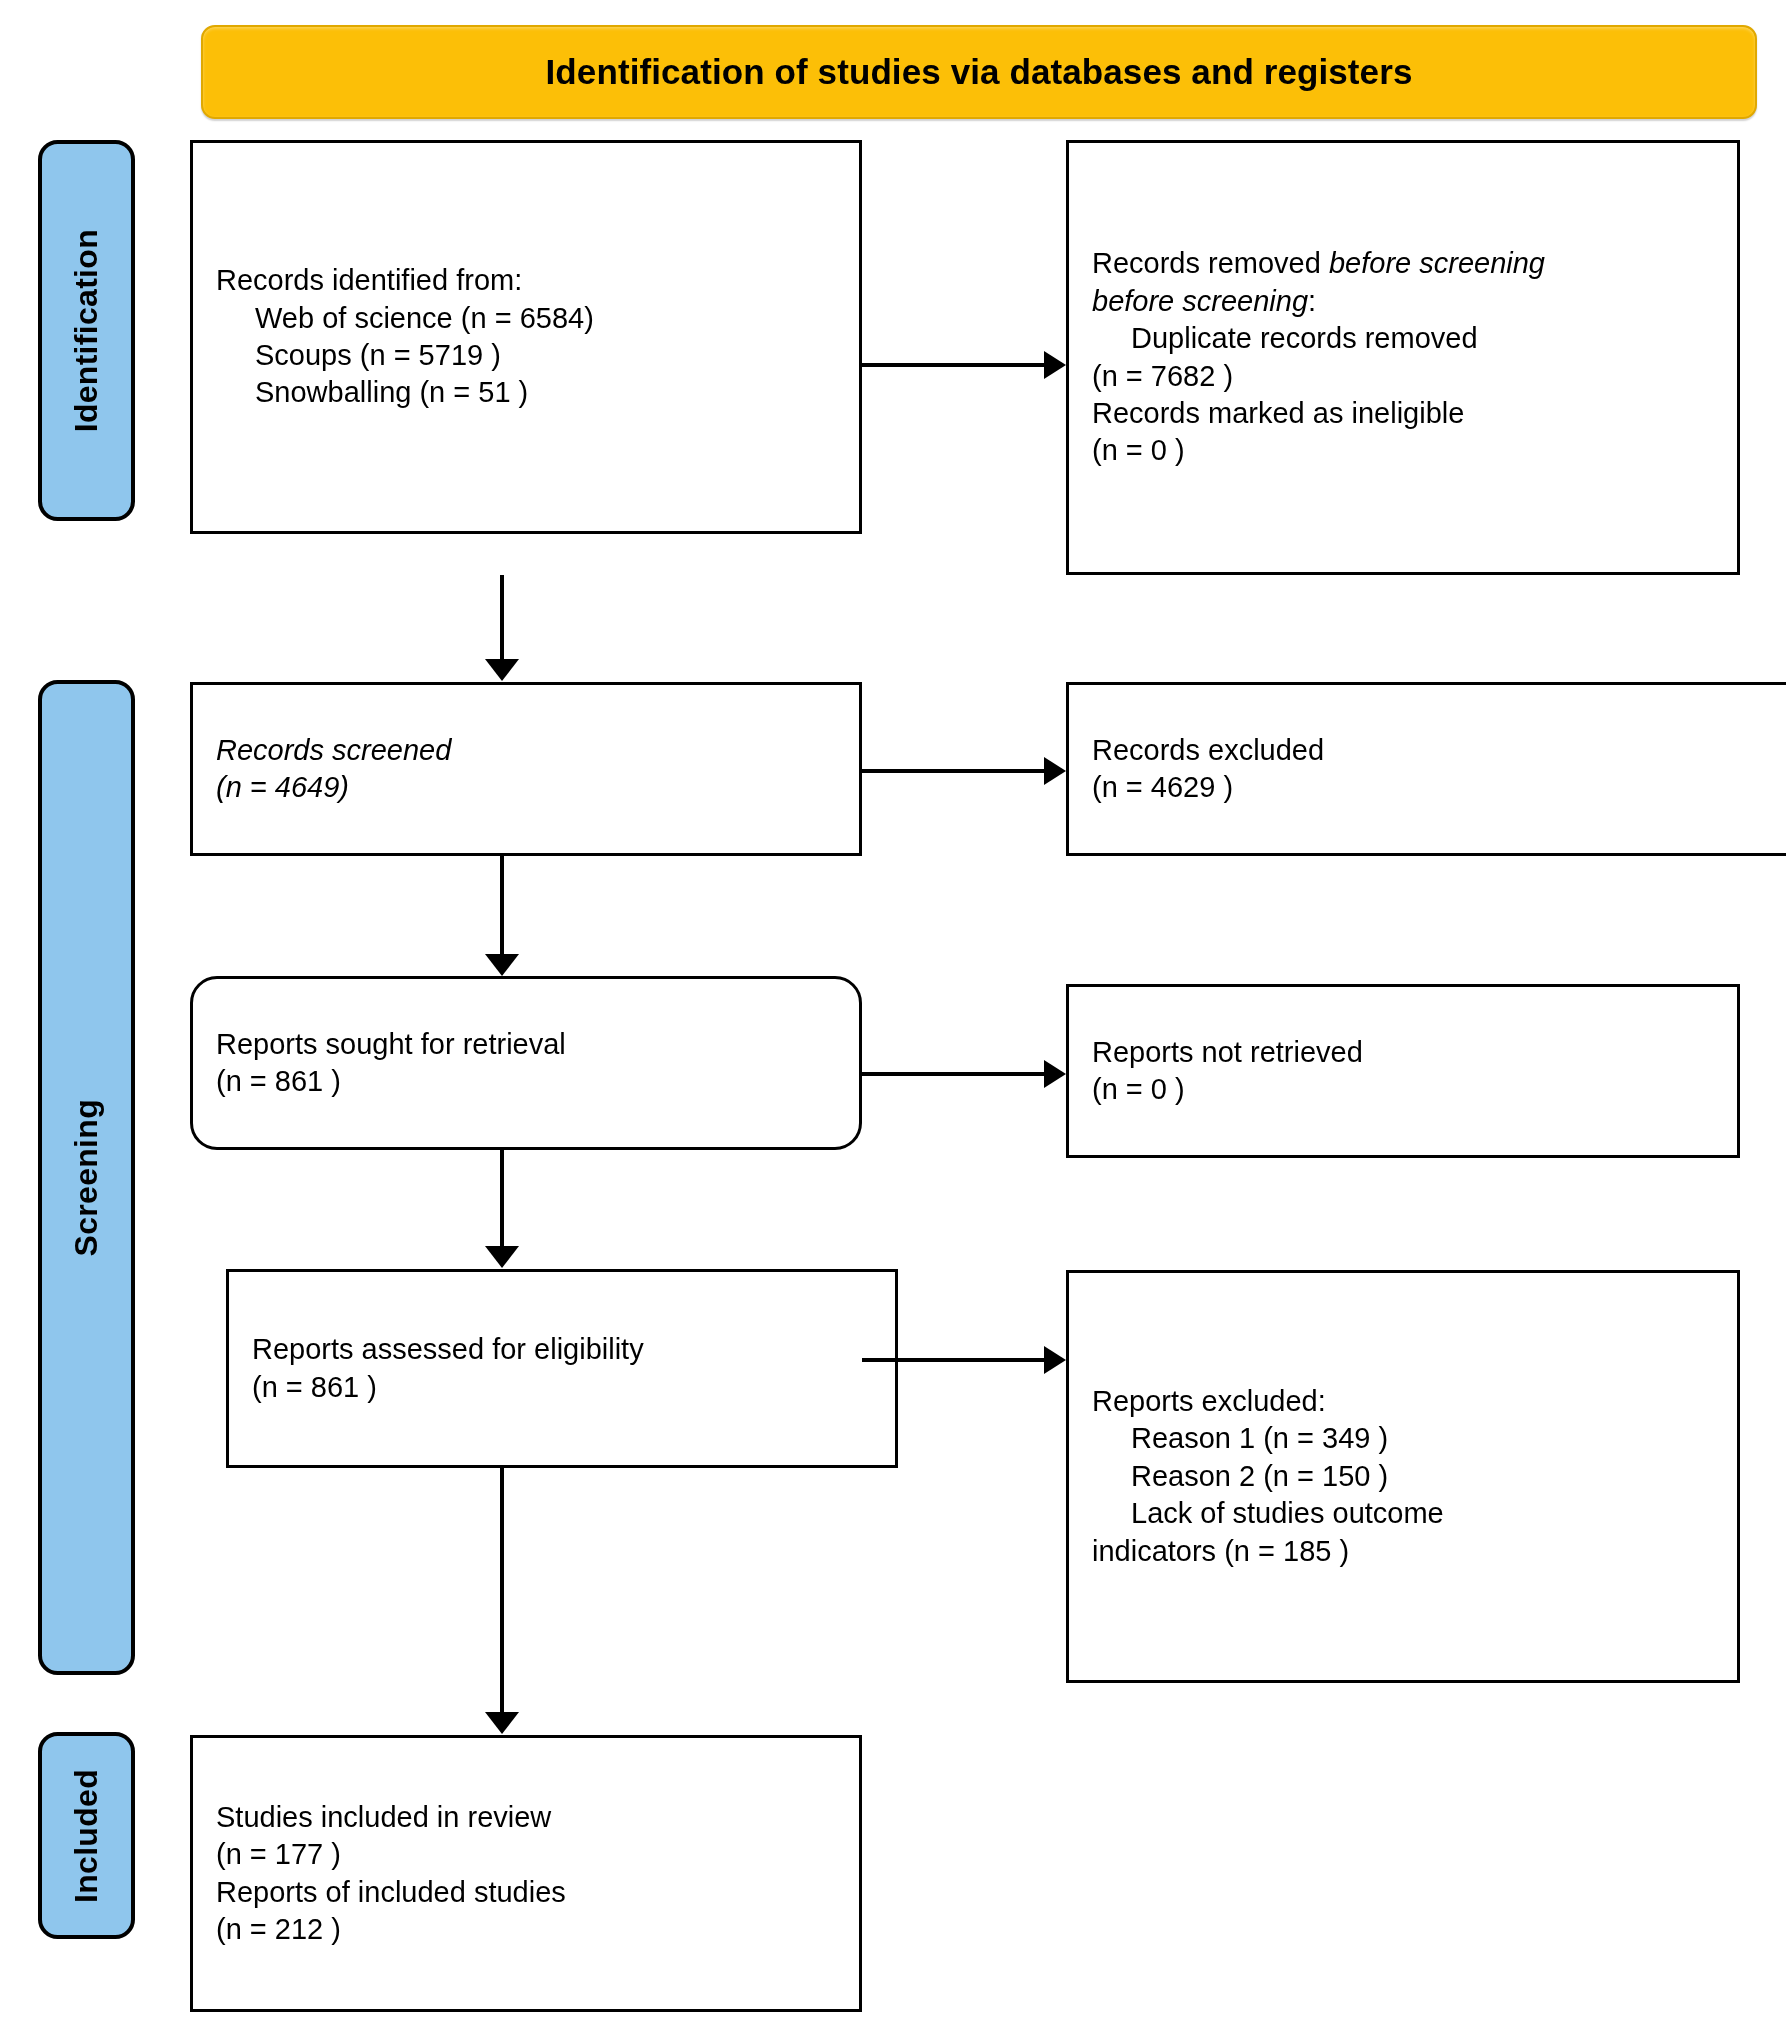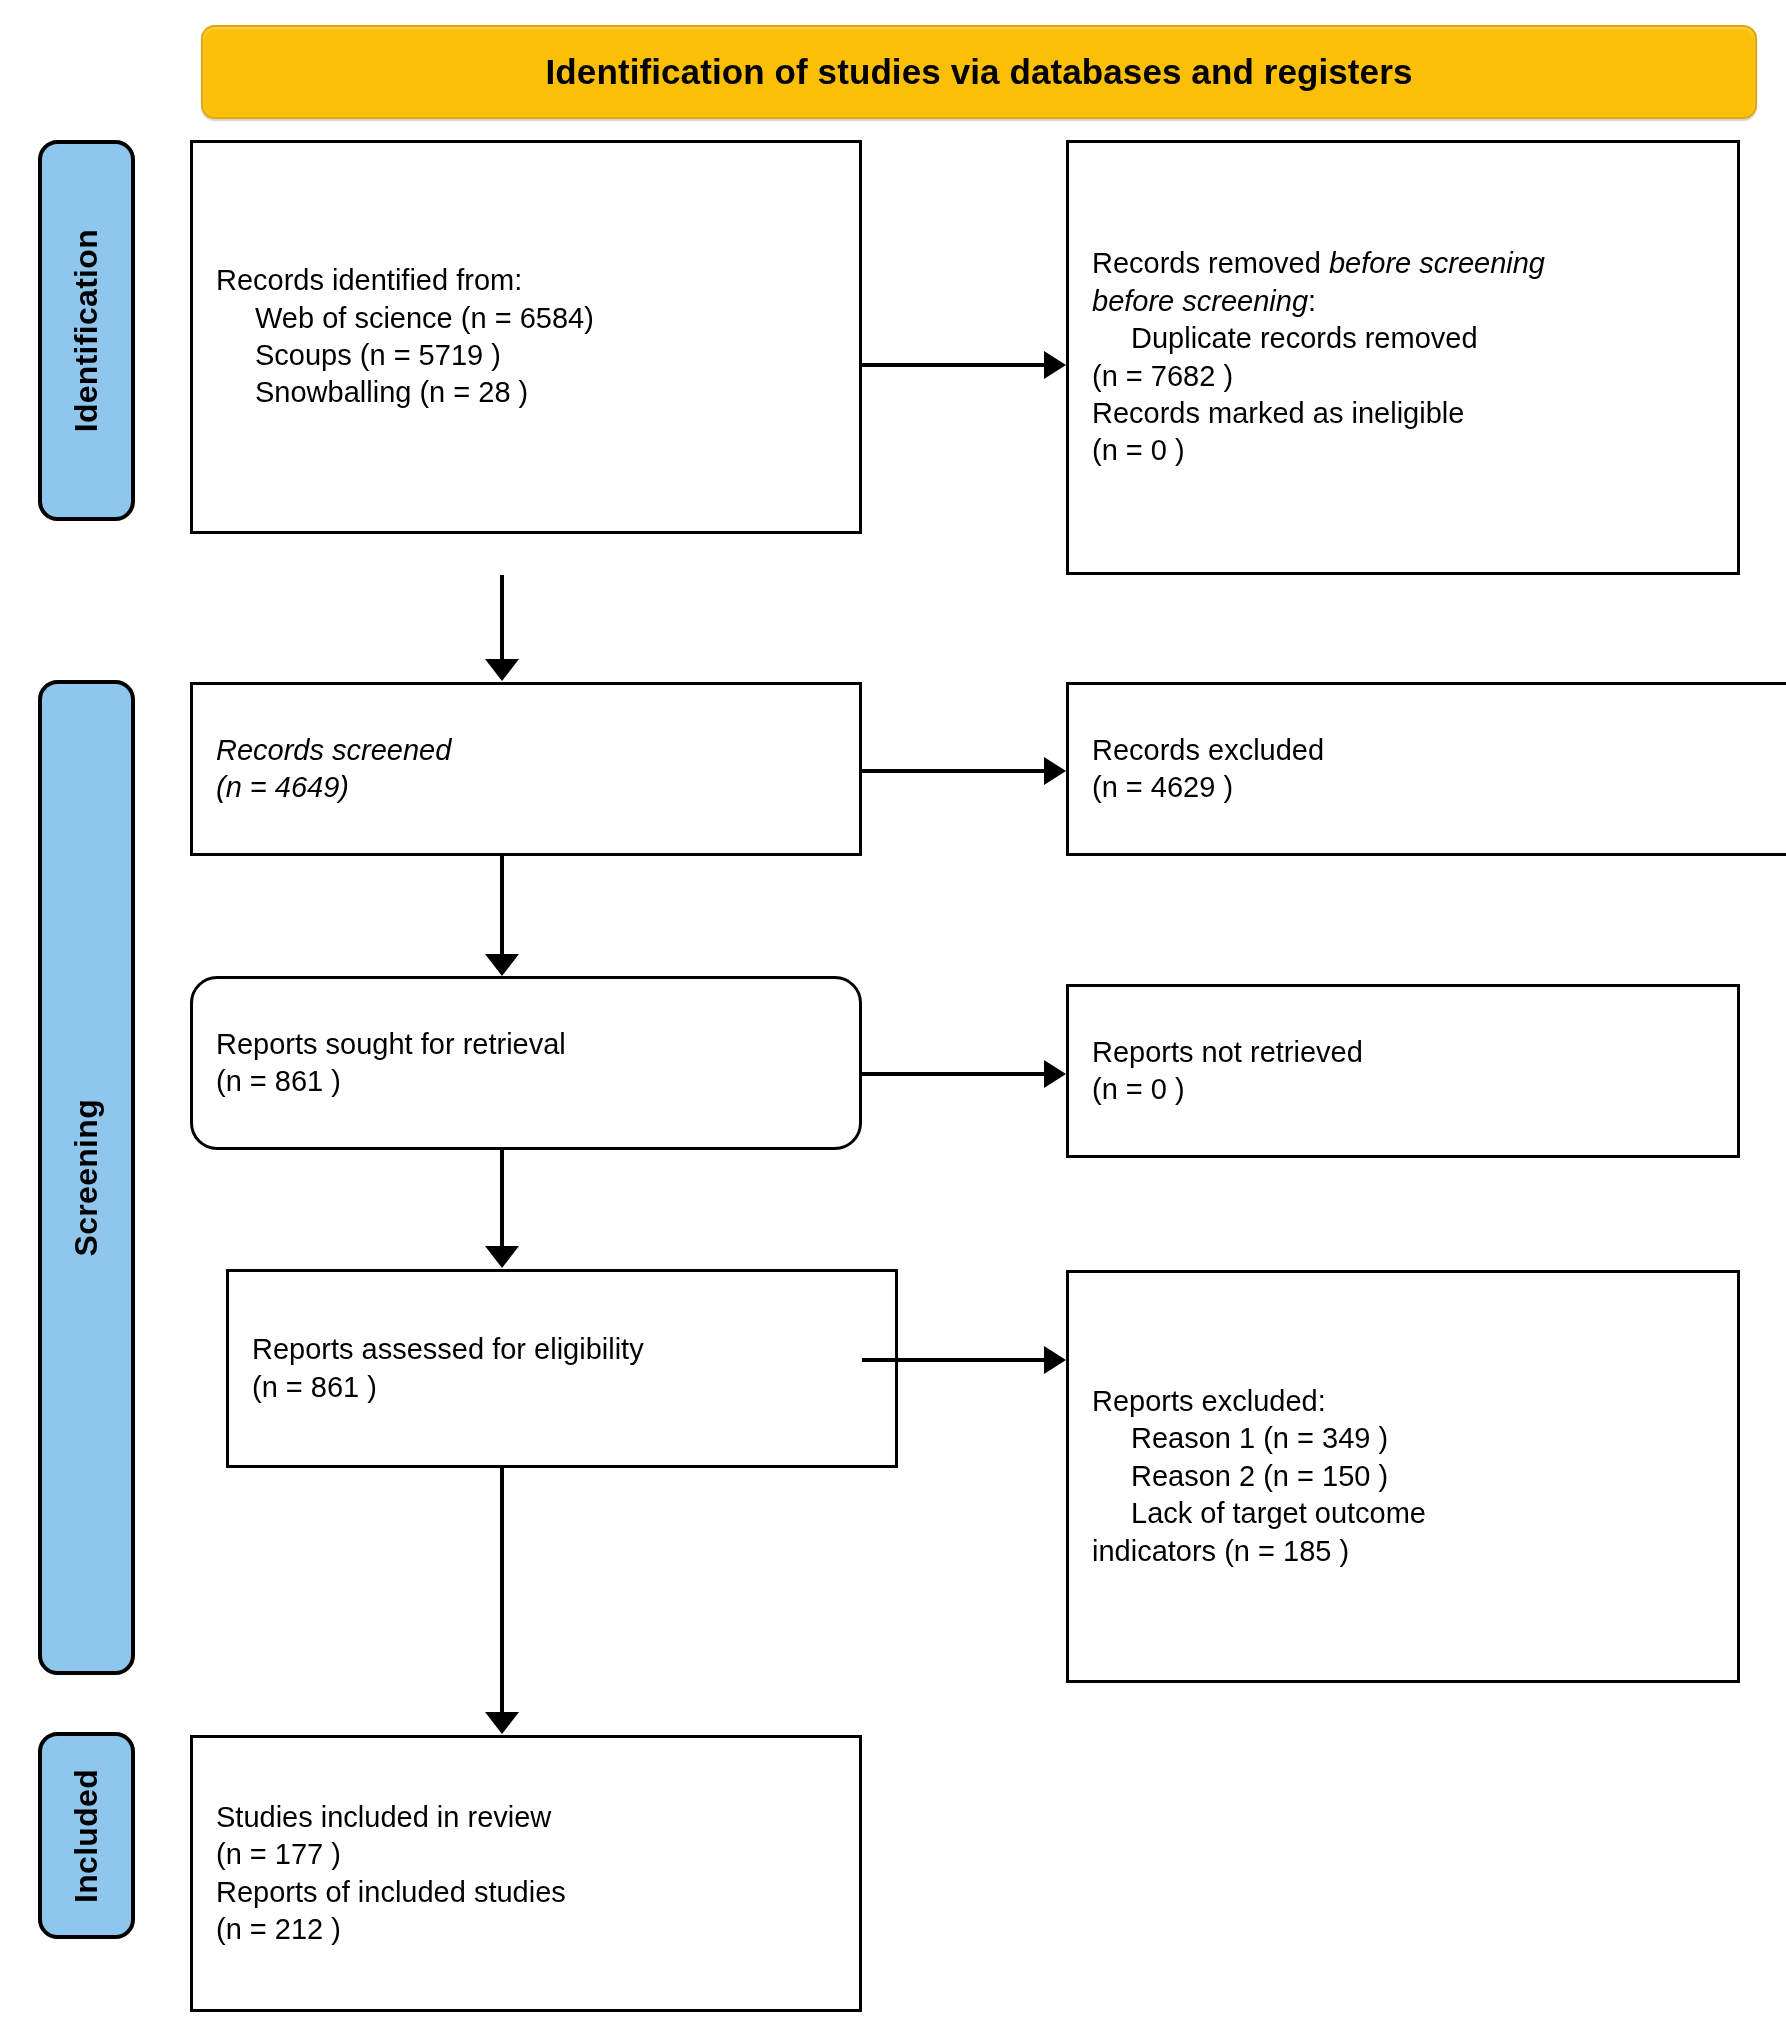--- a/index.html
+++ b/index.html
@@ -164,21 +164,21 @@
     <span class="stage-label">Screening</span>
   </div>
   <div class="stage-pill" id="pill-included">
     <span class="stage-label">Included</span>
   </div>
 
   <div class="flowbox" id="box-identified">
     <div class="line">Records identified from:</div>
     <div class="line indent">Web of science (n = 6584)</div>
     <div class="line indent">Scoups (n = 5719 )</div>
-    <div class="line indent">Snowballing (n = 28 )</div>
+    <div class="line indent">Snowballing (n = 51 )</div>
   </div>
 
   <div class="flowbox" id="box-removed">
     <div class="line"><span>Records removed </span><span class="ital">before screening</span></div>
     <div class="line"><span class="ital">before screening</span><span>:</span></div>
     <div class="line indent">Duplicate records removed</div>
     <div class="line">(n = 7682 )</div>
     <div class="line">Records marked as ineligible</div>
     <div class="line">(n = 0 )</div>
   </div>
@@ -205,21 +205,21 @@
 
   <div class="flowbox" id="box-assessed">
     <div class="line">Reports assessed for eligibility</div>
     <div class="line">(n = 861 )</div>
   </div>
 
   <div class="flowbox" id="box-reportsexcl">
     <div class="line">Reports excluded:</div>
     <div class="line indent">Reason 1 (n = 349 )</div>
     <div class="line indent">Reason 2 (n = 150 )</div>
-    <div class="line indent">Lack of target outcome</div>
+    <div class="line indent">Lack of studies outcome</div>
     <div class="line">indicators (n = 185 )</div>
   </div>
 
   <div class="flowbox" id="box-included">
     <div class="line">Studies included in review</div>
     <div class="line">(n = 177 )</div>
     <div class="line">Reports of included studies</div>
     <div class="line">(n = 212 )</div>
   </div>
 

